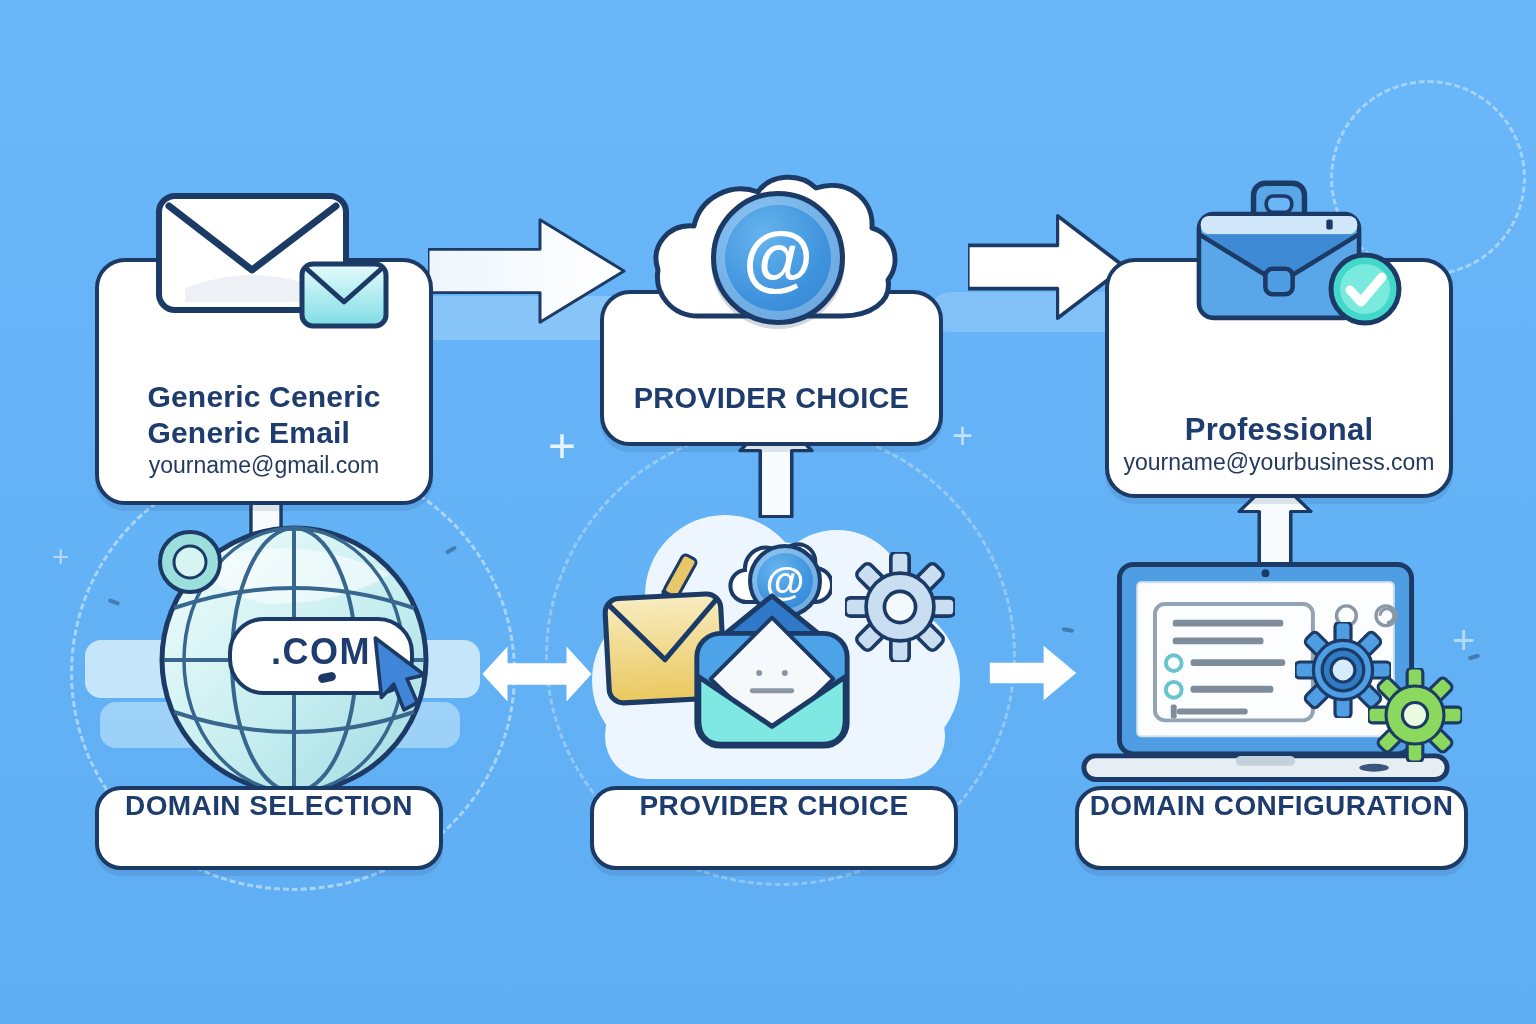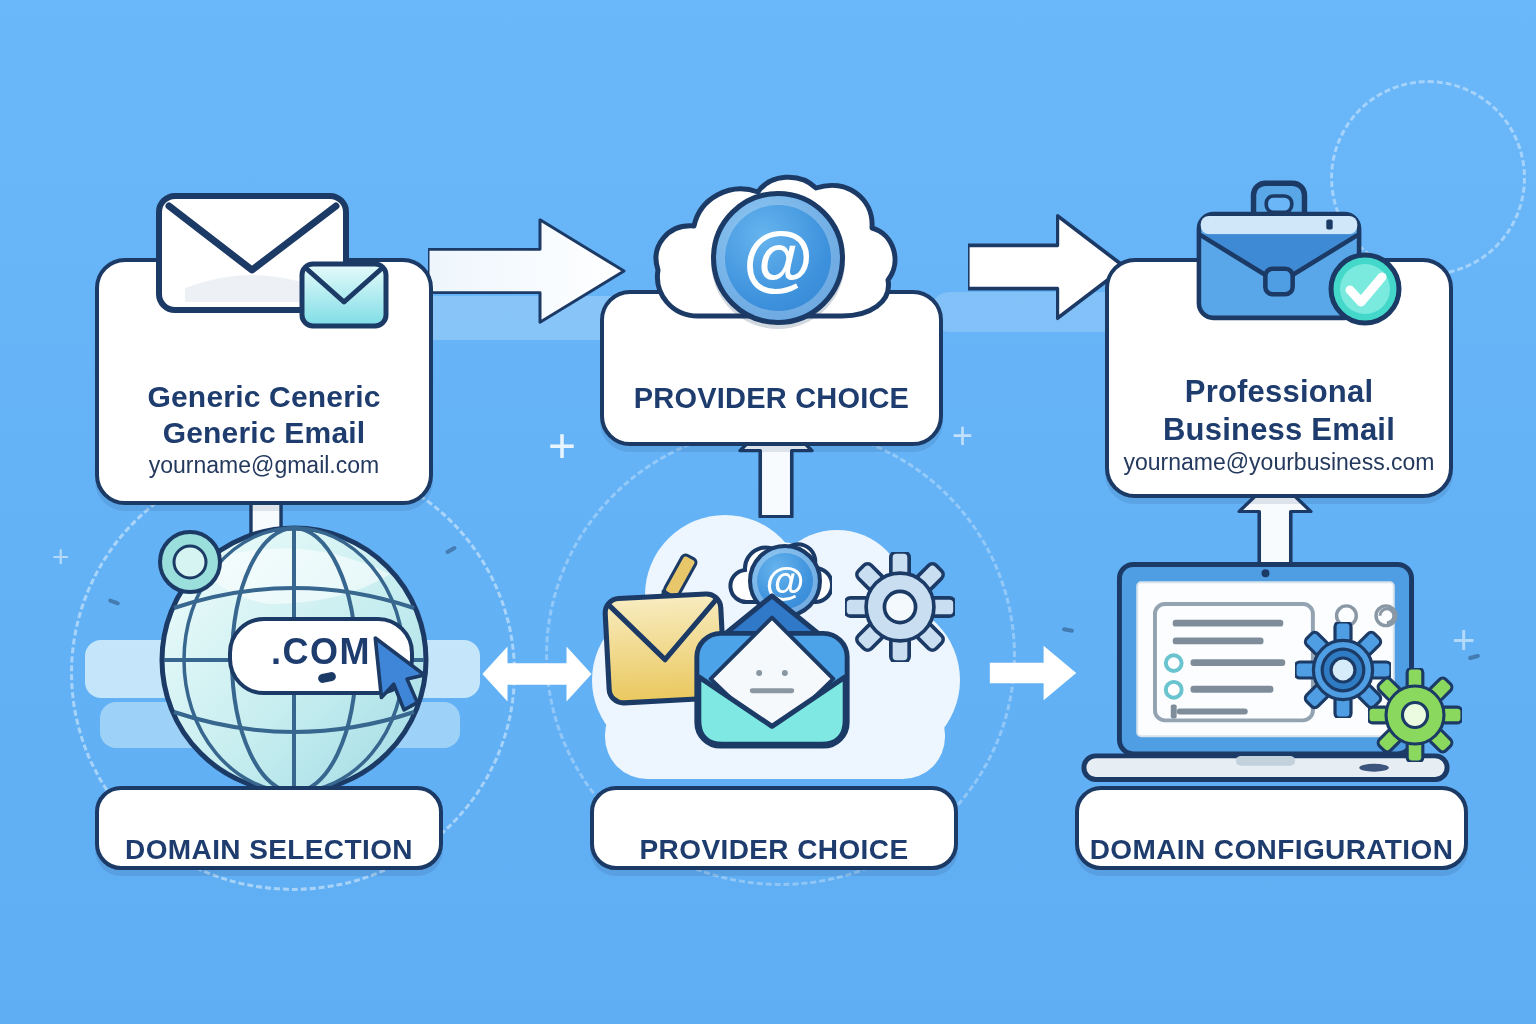--- a/index.html
+++ b/index.html
@@ -6,27 +6,27 @@
   #stage{
     position:relative;width:1536px;height:1024px;overflow:hidden;
     background:linear-gradient(180deg,#6ab7f9 0%,#64b2f6 55%,#5fadf2 100%);
     font-family:"Liberation Sans", sans-serif;
   }
   .abs{position:absolute;}
   
   .card{
     position:absolute;background:#ffffff;border:4px solid #1c3a66;
     border-radius:30px;box-shadow:0 6px 0 rgba(28,58,102,.12);
-    display:flex;flex-direction:column;align-items:center;text-align:center;
+    display:flex;flex-direction:column;align-items:center;
   }
   .card-title{color:#1e3d6e;font-weight:bold;font-size:30px;line-height:1.22;letter-spacing:.2px;}
   .card-email{color:#24395e;font-size:23px;font-weight:500;}
   .label-box{
     position:absolute;background:#ffffff;border:4px solid #1c3a66;border-radius:26px;
-    display:flex;align-items:flex-end;justify-content:center;
+    display:flex;align-items:flex-start;justify-content:center;
     color:#1e3d6e;font-weight:bold;font-size:28px;letter-spacing:.4px;
     box-shadow:0 6px 0 rgba(28,58,102,.12);
   }
   
   .at-badge{
     position:absolute;border-radius:50%;border:5px solid #1c3a66;
     background:radial-gradient(circle at 38% 32%,#66b4ee 0%,#3f93dd 55%,#2f7ecd 100%);
     display:flex;align-items:center;justify-content:center;
     color:#ffffff;font-weight:bold;
     box-shadow:inset 0 0 0 9px rgba(255,255,255,.28), 0 4px 0 rgba(28,58,102,.2);
@@ -110,21 +110,20 @@
     <div class="card-email">yourname@gmail.com</div>
   </div>
 
   <div class="card" style="left:600px;top:290px;width:335px;height:122px;justify-content:flex-end;padding-bottom:26px;z-index:4;">
     <div class="card-title" style="font-size:29px;">PROVIDER CHOICE</div>
   </div>
 
   <div class="card" style="left:1105px;top:258px;width:340px;height:214px;justify-content:flex-end;padding-bottom:18px;z-index:4;">
     <div class="card-title" style="font-size:31px;">
       <div>Professional</div>
-      <div>Business Email</div>
     </div>
     <div class="card-email">yourname@yourbusiness.com</div>
   </div>
 
   <svg class="abs" style="left:155px;top:192px;z-index:5;" width="195" height="122" viewBox="0 0 195 122">
     <rect x="4" y="4" width="187" height="114" rx="16" fill="#ffffff" stroke="#1c3a66" stroke-width="6"></rect>
     <path d="M14,14 L97,78 L181,14" fill="none" stroke="#1c3a66" stroke-width="7" stroke-linecap="round" stroke-linejoin="round"></path>
     <path d="M30,96 Q97,70 165,96 L165,110 L30,110 Z" fill="#e9eef3" opacity=".8"></path>
   </svg>
 

